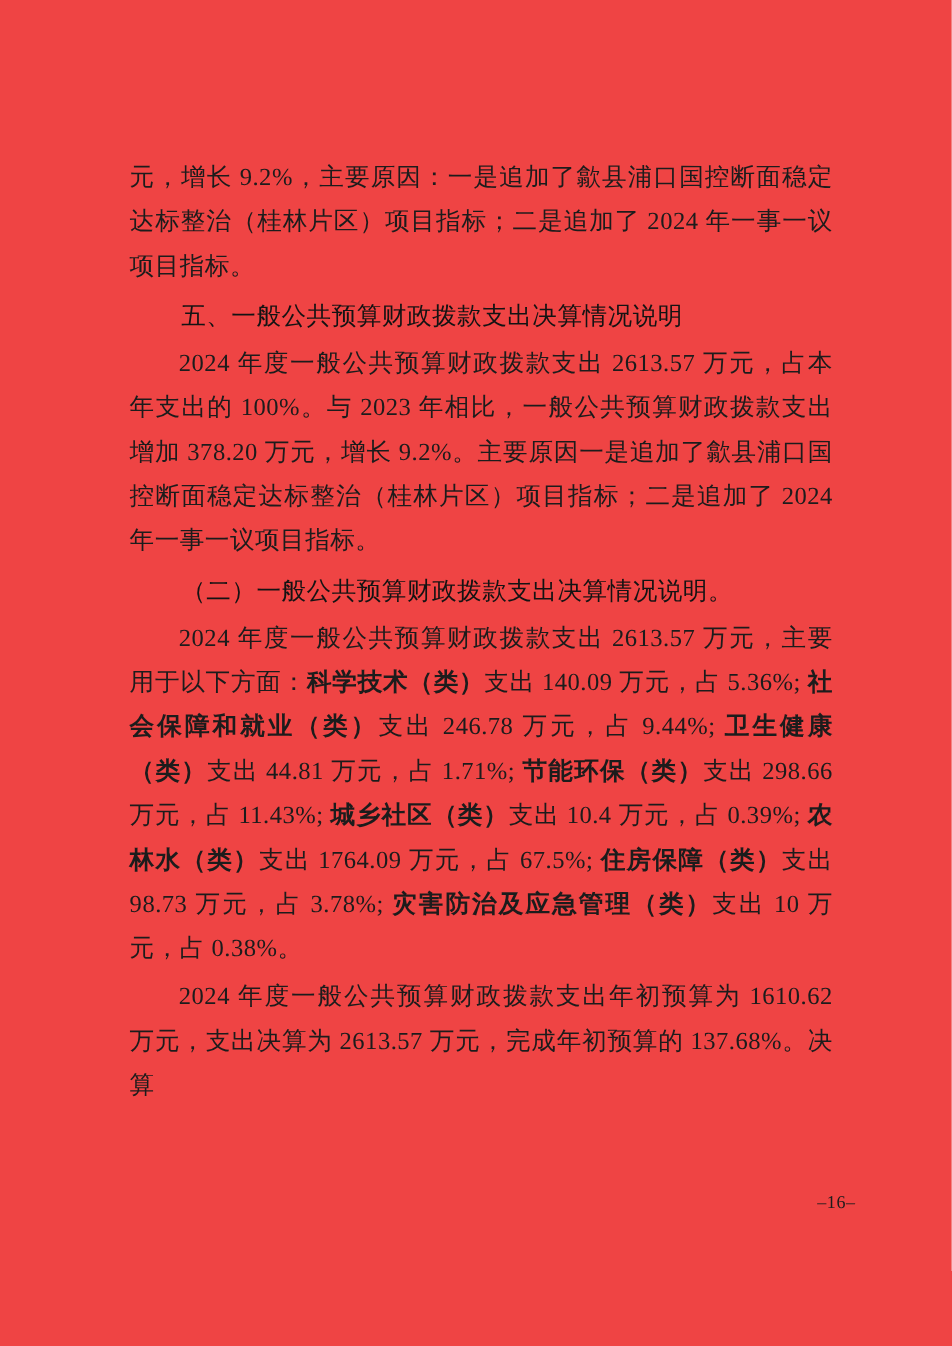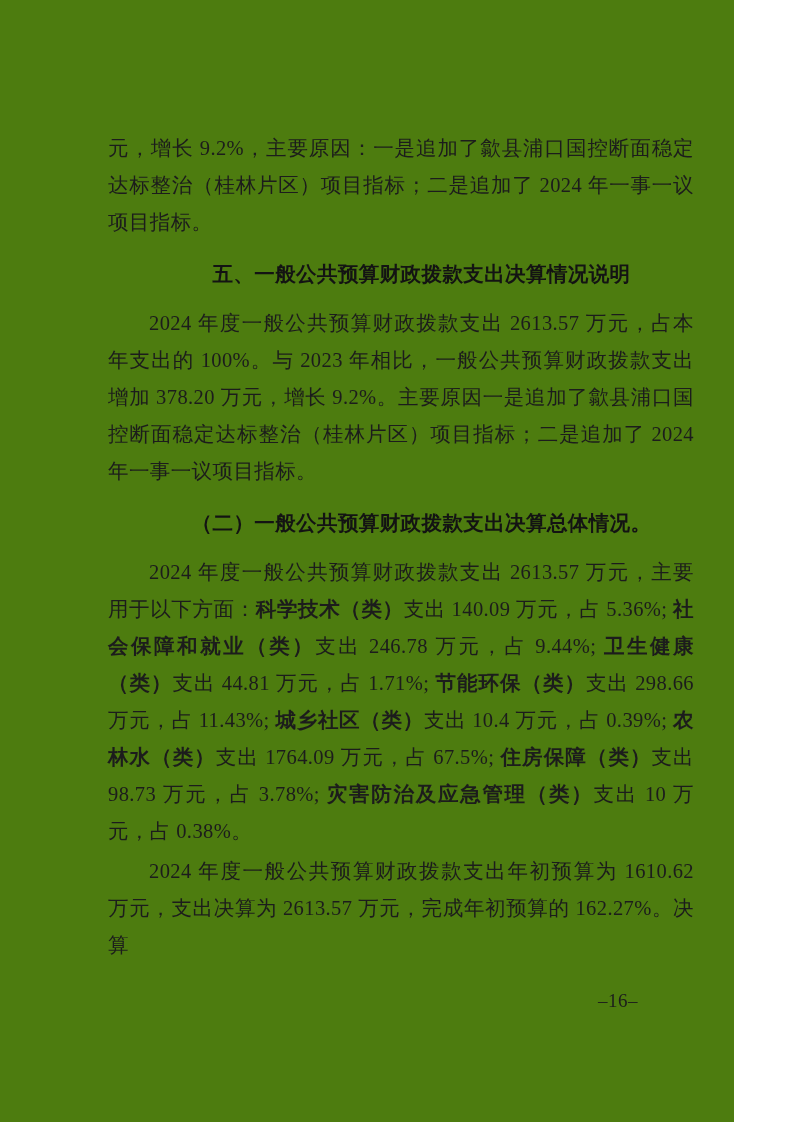--- a/index.html
+++ b/index.html
@@ -12,23 +12,23 @@
     height: 1122px;
     position: relative;
     font-family: "Liberation Serif", "DejaVu Serif", serif;
     color: #1a1a1a;
     overflow: hidden;
   }
   .page {
     position: absolute;
     left: 0;
     top: 0;
-    width: 734px;
+    width: 793px;
     height: 1122px;
-    background: #4d7c0f;
+    background: #ef4444;
   }
   .content {
     position: absolute;
     left: 108px;
     top: 130px;
     width: 586px;
   }
   .para {
     font-size: 20.5px;
     line-height: 37px;
@@ -38,37 +38,36 @@
     margin: 0 0 0 0;
     color: #1c1c1c;
   }
   .para.indent {
     text-indent: 41px;
   }
   .heading {
     font-size: 20.5px;
     line-height: 37px;
     letter-spacing: 0.4px;
-    font-weight: bold;
+    font-weight: normal;
     text-indent: 41px;
-    margin: 12px;
+    margin: 2px;
     color: #131313;
     font-family: "Liberation Serif", "DejaVu Serif", serif;
-    text-align: center;
   }
   .gap-xs { height: 3px; }
   .bold {
     font-weight: bold;
     margin-top: 24px;
   }
   .page-number {
     position: absolute;
-    right: 96px;
+    right: 80px;
     bottom: 110px;
-    font-size: 19px;
+    font-size: 15px;
     letter-spacing: 0.5px;
     color: #1c1c1c;
     font-family: "Liberation Serif", "DejaVu Serif", serif;
   }
 </style>
 </head>
 <body>
 
 <div class="page">
   <div class="content">
@@ -77,27 +76,27 @@
 
     <div class="gap-xs"></div>
 
     <p class="heading">五、一般公共预算财政拨款支出决算情况说明</p>
 
 
     <p class="para indent">2024 年度一般公共预算财政拨款支出 2613.57 万元，占本年支出的 100%。与 2023 年相比，一般公共预算财政拨款支出增加 378.20 万元，增长 9.2%。主要原因一是追加了歙县浦口国控断面稳定达标整治（桂林片区）项目指标；二是追加了 2024 年一事一议项目指标。</p>
 
     <div class="gap-xs"></div>
 
-    <p class="heading">（二）一般公共预算财政拨款支出决算总体情况。</p>
+    <p class="heading">（二）一般公共预算财政拨款支出决算情况说明。</p>
 
     <p class="para indent">
       <span>2024 年度一般公共预算财政拨款支出 2613.57 万元，主要用于以下方面：</span><span class="bold">科学技术（类）</span><span>支出 140.09 万元，占 5.36%; </span><span class="bold">社会保障和就业（类）</span><span>支出 246.78 万元，占 9.44%; </span><span class="bold">卫生健康（类）</span><span>支出 44.81 万元，占 1.71%; </span><span class="bold">节能环保（类）</span><span>支出 298.66 万元，占 11.43%; </span><span class="bold">城乡社区（类）</span><span>支出 10.4 万元，占 0.39%; </span><span class="bold">农林水（类）</span><span>支出 1764.09 万元，占 67.5%; </span><span class="bold">住房保障（类）</span><span>支出 98.73 万元，占 3.78%; </span><span class="bold">灾害防治及应急管理（类）</span><span>支出 10 万元，占 0.38%。</span>
     </p>
 
     <div class="gap-xs"></div>
 
 
-    <p class="para indent">2024 年度一般公共预算财政拨款支出年初预算为 1610.62 万元，支出决算为 2613.57 万元，完成年初预算的 162.27%。决算</p>
+    <p class="para indent">2024 年度一般公共预算财政拨款支出年初预算为 1610.62 万元，支出决算为 2613.57 万元，完成年初预算的 137.68%。决算</p>
 
   </div>
 
   <div class="page-number">–16–</div>
 </div>
 
 </body></html>

